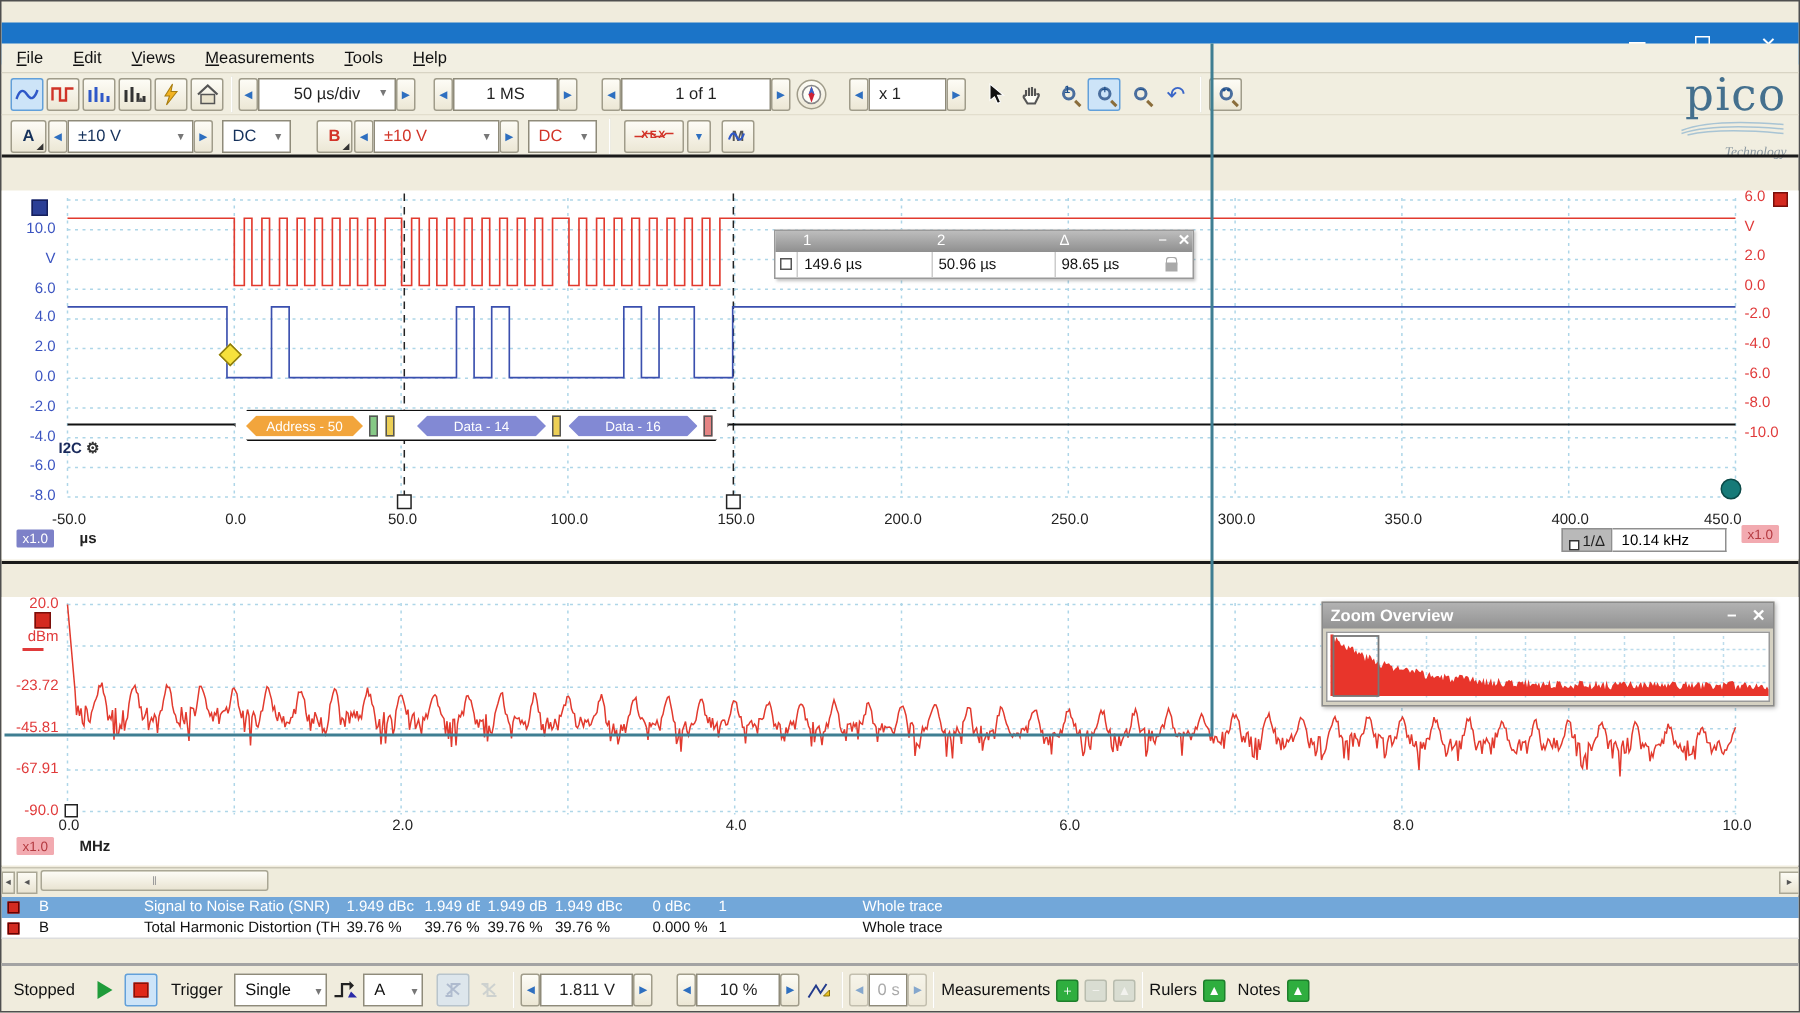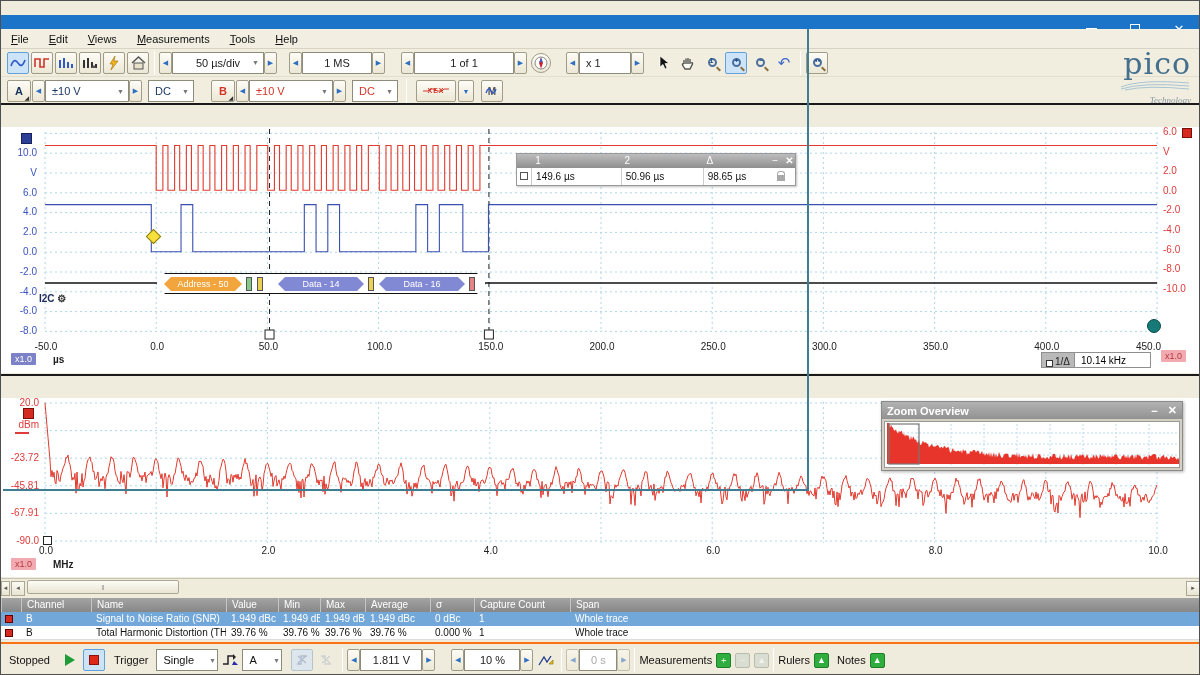--- a/index.html
+++ b/index.html
@@ -84,21 +84,21 @@
   
   #mtable{position:absolute;left:0;top:597px;width:1200px;font-size:10px}
   .trow{display:flex;height:14px;line-height:14px}
   .thead{background:linear-gradient(#a3a3a3,#878787);color:#fff}
   .thead .tc{border-left:1px solid #c4c4c4}
   .tc{padding-left:5px;overflow:hidden;white-space:nowrap}
   .rowsel{background:#72a7d9;color:#fff}
   .rownorm{background:#fff;color:#111;border-bottom:1px solid #ddd}
   .swatch{width:8px;height:8px;border:1px solid #600;background:#d42a20;margin:3px 0 0 4px}
   
-  #statusbar{position:absolute;left:0;top:641px;width:1200px;height:34px;background:#f0ecdd;border-top:2px solid #f97316;display:flex;align-items:center;font-size:11px;color:#111}
+  #statusbar{position:absolute;left:0;top:641px;width:1200px;height:34px;background:#f0ecdd;border-top:2px solid #a3a3a3;display:flex;align-items:center;font-size:11px;color:#111}
   .sb-gap{width:8px}
   .greensq{width:15px;height:15px;background:#2fae3f;border:1px solid #1d7f2b;color:#fff;font-size:9px;line-height:13px;text-align:center;border-radius:2px;margin-left:4px}
   .palesq{width:15px;height:15px;background:#d9ddd2;border:1px solid #b8bcae;color:#f2f2ee;font-size:9px;line-height:13px;text-align:center;border-radius:2px;margin-left:4px}
   .ddbox{height:22px;background:#fff;border:1px solid #8f8b7a;display:flex;align-items:center;font-size:11px;padding:0 14px 0 6px;position:relative}
   .ddbox:after{content:"▾";position:absolute;right:3px;font-size:8px;color:#777}
   svg{position:absolute;overflow:visible}
 </style>
 </head>
 <body>
 
@@ -460,32 +460,20 @@
   </div>
 
   <div class="hscroll" style="top:577px;height:19px">
     <div class="scr-btn" style="width:9px;margin-right:1px">◂</div>
     <div class="scr-btn">◂</div>
     <div class="scr-thumb">‖</div>
     <div class="scr-btn" style="position:absolute;right:1px">▸</div>
   </div>
 
   <div id="mtable">
-      <div class="trow thead">
-        <div class="tc" style="width:20px"></div>
-        <div class="tc" style="width:70px">Channel</div>
-        <div class="tc" style="width:135px">Name</div>
-        <div class="tc" style="width:52px">Value</div>
-        <div class="tc" style="width:42px">Min</div>
-        <div class="tc" style="width:45px">Max</div>
-        <div class="tc" style="width:65px">Average</div>
-        <div class="tc" style="width:44px">σ</div>
-        <div class="tc" style="width:96px">Capture Count</div>
-        <div class="tc" style="width:631px">Span</div>
-      </div>
       <div class="trow rowsel">
         <div class="tc" style="width:20px;padding-left:0">
           <div class="swatch"></div>
         </div>
         <div class="tc" style="width:70px">B</div>
         <div class="tc" style="width:135px">Signal to Noise Ratio (SNR)</div>
         <div class="tc" style="width:52px">1.949 dBc</div>
         <div class="tc" style="width:42px">1.949 dBc</div>
         <div class="tc" style="width:45px">1.949 dBc</div>
         <div class="tc" style="width:65px">1.949 dBc</div>
@@ -562,21 +550,21 @@
       </div>
     <div class="arrbtn">▶</div>
     <div class="btn sq" style="border:none;background:none">
       <svg width="15" height="13">
           <path d="M1 11 L6 3 L9 8 L13 2" stroke="#223a8c" stroke-width="1.3" fill="none"></path>
           <polygon points="11,10 15,6 15,10" fill="#e8c020" stroke="#806800" stroke-width="0.6"></polygon>
         </svg>
       </div>
     <div class="vsep"></div>
     <div class="arrbtn" style="opacity:.55">◀</div>
-    <div class="spinbox" style="width:38px;color:#aaa">
+    <div class="spinbox" style="width:26px;color:#aaa">
         <span>0 s</span>
       </div>
     <div class="arrbtn" style="opacity:.55">▶</div>
     <div class="vsep"></div>
     <span>Measurements</span>
     <div class="greensq">＋</div>
     <div class="palesq">−</div>
     <div class="palesq">▲</div>
     <div class="vsep"></div>
     <span>Rulers</span>

